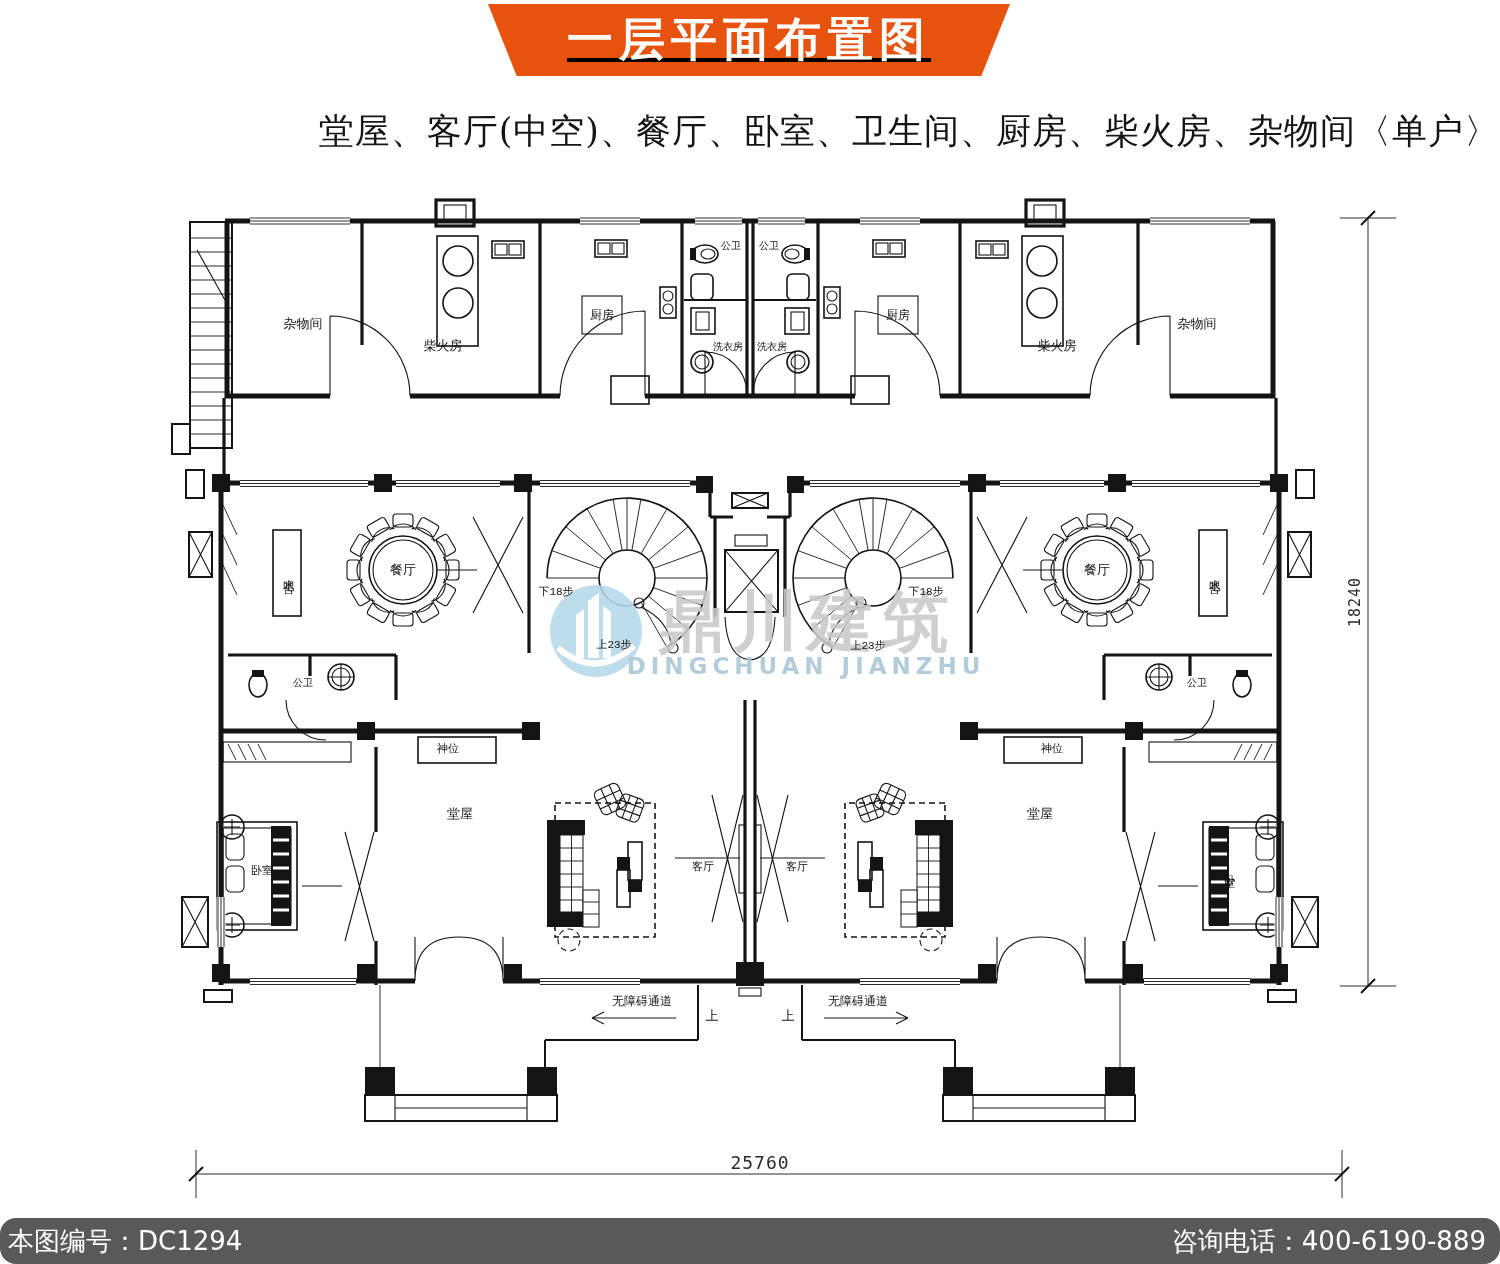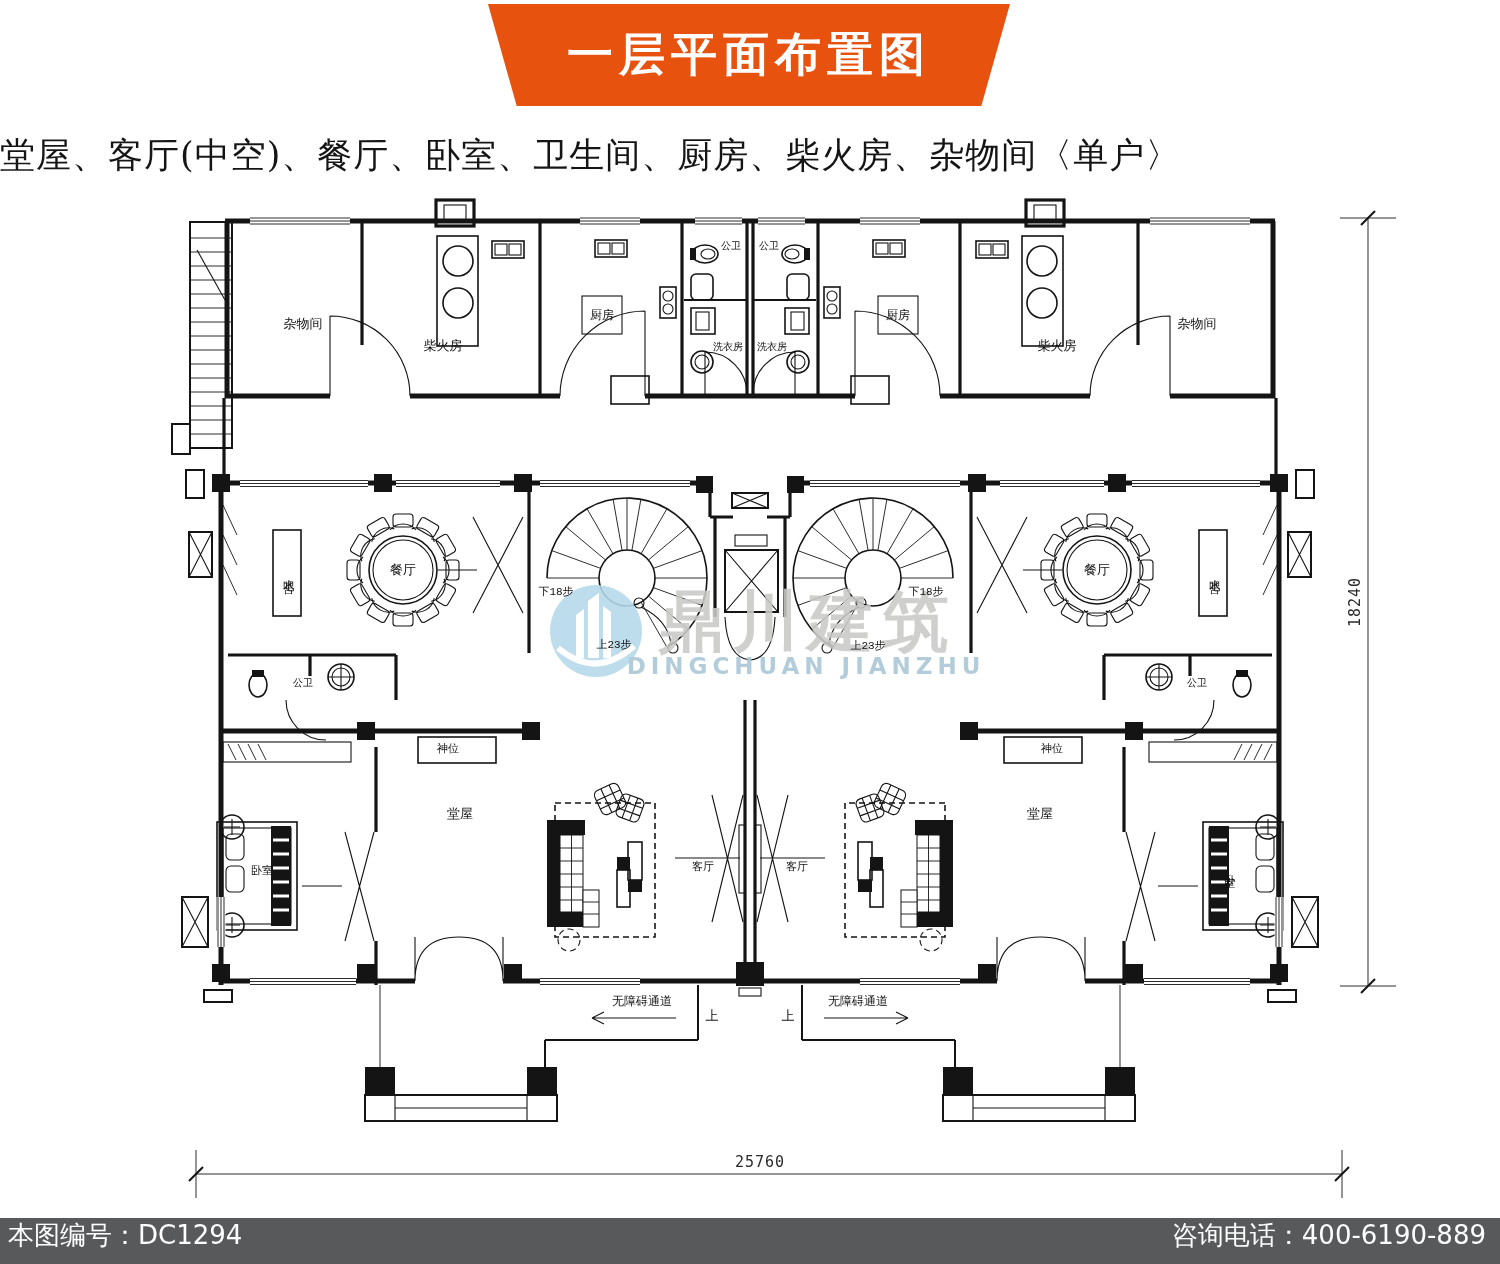--- a/index.html
+++ b/index.html
@@ -1,26 +1,26 @@
 <!DOCTYPE html>
 <html><head>
 <meta charset="utf-8">
 <style>
   html,body{margin:0;padding:0;background:#fff;}
   body{width:1500px;height:1264px;position:relative;overflow:hidden;
        font-family:"DejaVu Sans",sans-serif;}
   
-  .banner{position:absolute;left:488px;top:4px;width:522px;height:102px;
+  .banner{position:absolute;left:488px;top:4px;width:522px;height:72px;
           background:#e8520f;clip-path:polygon(0 0,100% 0,94.5% 100%,5.5% 100%);
-          display:flex;align-items:center;justify-content:center;}
+          display:flex;align-items:center;justify-content:center;text-decoration:underline;}
   .banner h1{margin:0;color:#fff;font-size:46px;font-weight:bold;letter-spacing:6px;
              font-family:"DejaVu Sans",sans-serif;}
-  .subtitle{position:absolute;left:0;top:108px;width:100%;text-align:left;
+  .subtitle{position:absolute;left:0;top:108px;width:100%;text-align:right;
             font-family:"DejaVu Serif",serif;font-size:35px;color:#151515;
-            letter-spacing:1px;white-space:nowrap;margin-top:24px;}
+            letter-spacing:1px;white-space:nowrap;}
   
   .plan-svg{position:absolute;left:0;top:0;width:1500px;height:1264px;}
   svg *{vector-effect:none;}
   .w5{stroke:#141414;stroke-width:5;fill:none;}
   .w3{stroke:#141414;stroke-width:3.2;fill:none;}
   .w2{stroke:#141414;stroke-width:2;fill:none;}
   .f1{stroke:#141414;stroke-width:1.6;fill:none;}
   .t{stroke:#141414;stroke-width:1.1;fill:none;}
   .thin{stroke:#141414;stroke-width:.9;fill:none;}
   .blk{fill:#141414;stroke:none;}
@@ -28,22 +28,22 @@
   .dash{stroke-dasharray:6 4;}
   svg text{font-family:"DejaVu Sans",sans-serif;}
   
   .labels-layer{position:absolute;left:0;top:0;width:1500px;height:1264px;pointer-events:none;}
   .plan-label{position:absolute;transform:translate(-50%,-50%);font-size:12px;color:#111;
               white-space:nowrap;line-height:1.05;font-family:Liberation Mono, monospace;}
   .plan-label.vert{writing-mode:vertical-rl;text-orientation:upright;letter-spacing:2px;}
   .plan-label.dim{font-family:"DejaVu Sans Mono",monospace;color:#2a2a2a;letter-spacing:1px;}
   
   .footer{position:absolute;left:0;bottom:0;width:100%;height:46px;background:#58595b;
-          color:#fff;display:flex;align-items:flex-start;justify-content:space-between;
-          padding:0 14px 0 8px;box-sizing:border-box;font-size:26px;white-space:nowrap;}
+          color:#fff;display:flex;align-items:center;justify-content:space-between;
+          padding:0 14px 0 8px;box-sizing:border-box;font-size:26px;white-space:nowrap;border-radius:16px;}
 </style>
 </head>
 <body>
 
 <div class="banner">
   <h1>一层平面布置图</h1>
 </div>
 <div class="subtitle">堂屋、客厅(中空)、餐厅、卧室、卫生间、厨房、柴火房、杂物间〈单户〉</div>
 
 <svg class="plan-svg" viewBox="0 0 1500 1264">
@@ -315,19 +315,19 @@
     <div class="plan-label" style="left: 1040px; top: 815px; font-size: 13px; transform: translate(-50%, -50%);">堂屋</div>
     <div class="plan-label" style="left: 262px; top: 872px; font-size: 11px; transform: translate(-50%, -50%);">卧室</div>
     <div class="plan-label vert" style="left: 1228px; top: 868px; font-size: 11px; transform: translate(-50%, -50%);">卧室</div>
     <div class="plan-label" style="left: 703px; top: 868px; font-size: 11px; transform: translate(-50%, -50%);">客厅</div>
     <div class="plan-label" style="left: 797px; top: 868px; font-size: 11px; transform: translate(-50%, -50%);">客厅</div>
     <div class="plan-label" style="left: 642px; top: 1002px; font-size: 12px; transform: translate(-50%, -50%);">无障碍通道</div>
     <div class="plan-label" style="left: 858px; top: 1002px; font-size: 12px; transform: translate(-50%, -50%);">无障碍通道</div>
     <div class="plan-label" style="left: 712px; top: 1017px; font-size: 13px; transform: translate(-50%, -50%);">上</div>
     <div class="plan-label" style="left: 788px; top: 1017px; font-size: 13px; transform: translate(-50%, -50%);">上</div>
     <div class="plan-label dim" style="left: 1356px; top: 602px; font-size: 15px; transform: translate(-50%, -50%) rotate(-90deg);">18240</div>
-    <div class="plan-label dim" style="left: 760px; top: 1163px; font-size: 15px; transform: translate(-50%, -50%);">25760</div>
+    <div class="plan-label dim" style="left: 760px; top: 1163px; font-size: 18px; transform: translate(-50%, -50%);">25760</div>
   </div>
 
 <div class="footer">
   <span>本图编号：DC1294</span>
   <span>咨询电话：400-6190-889</span>
 </div>
 
 </body></html>

